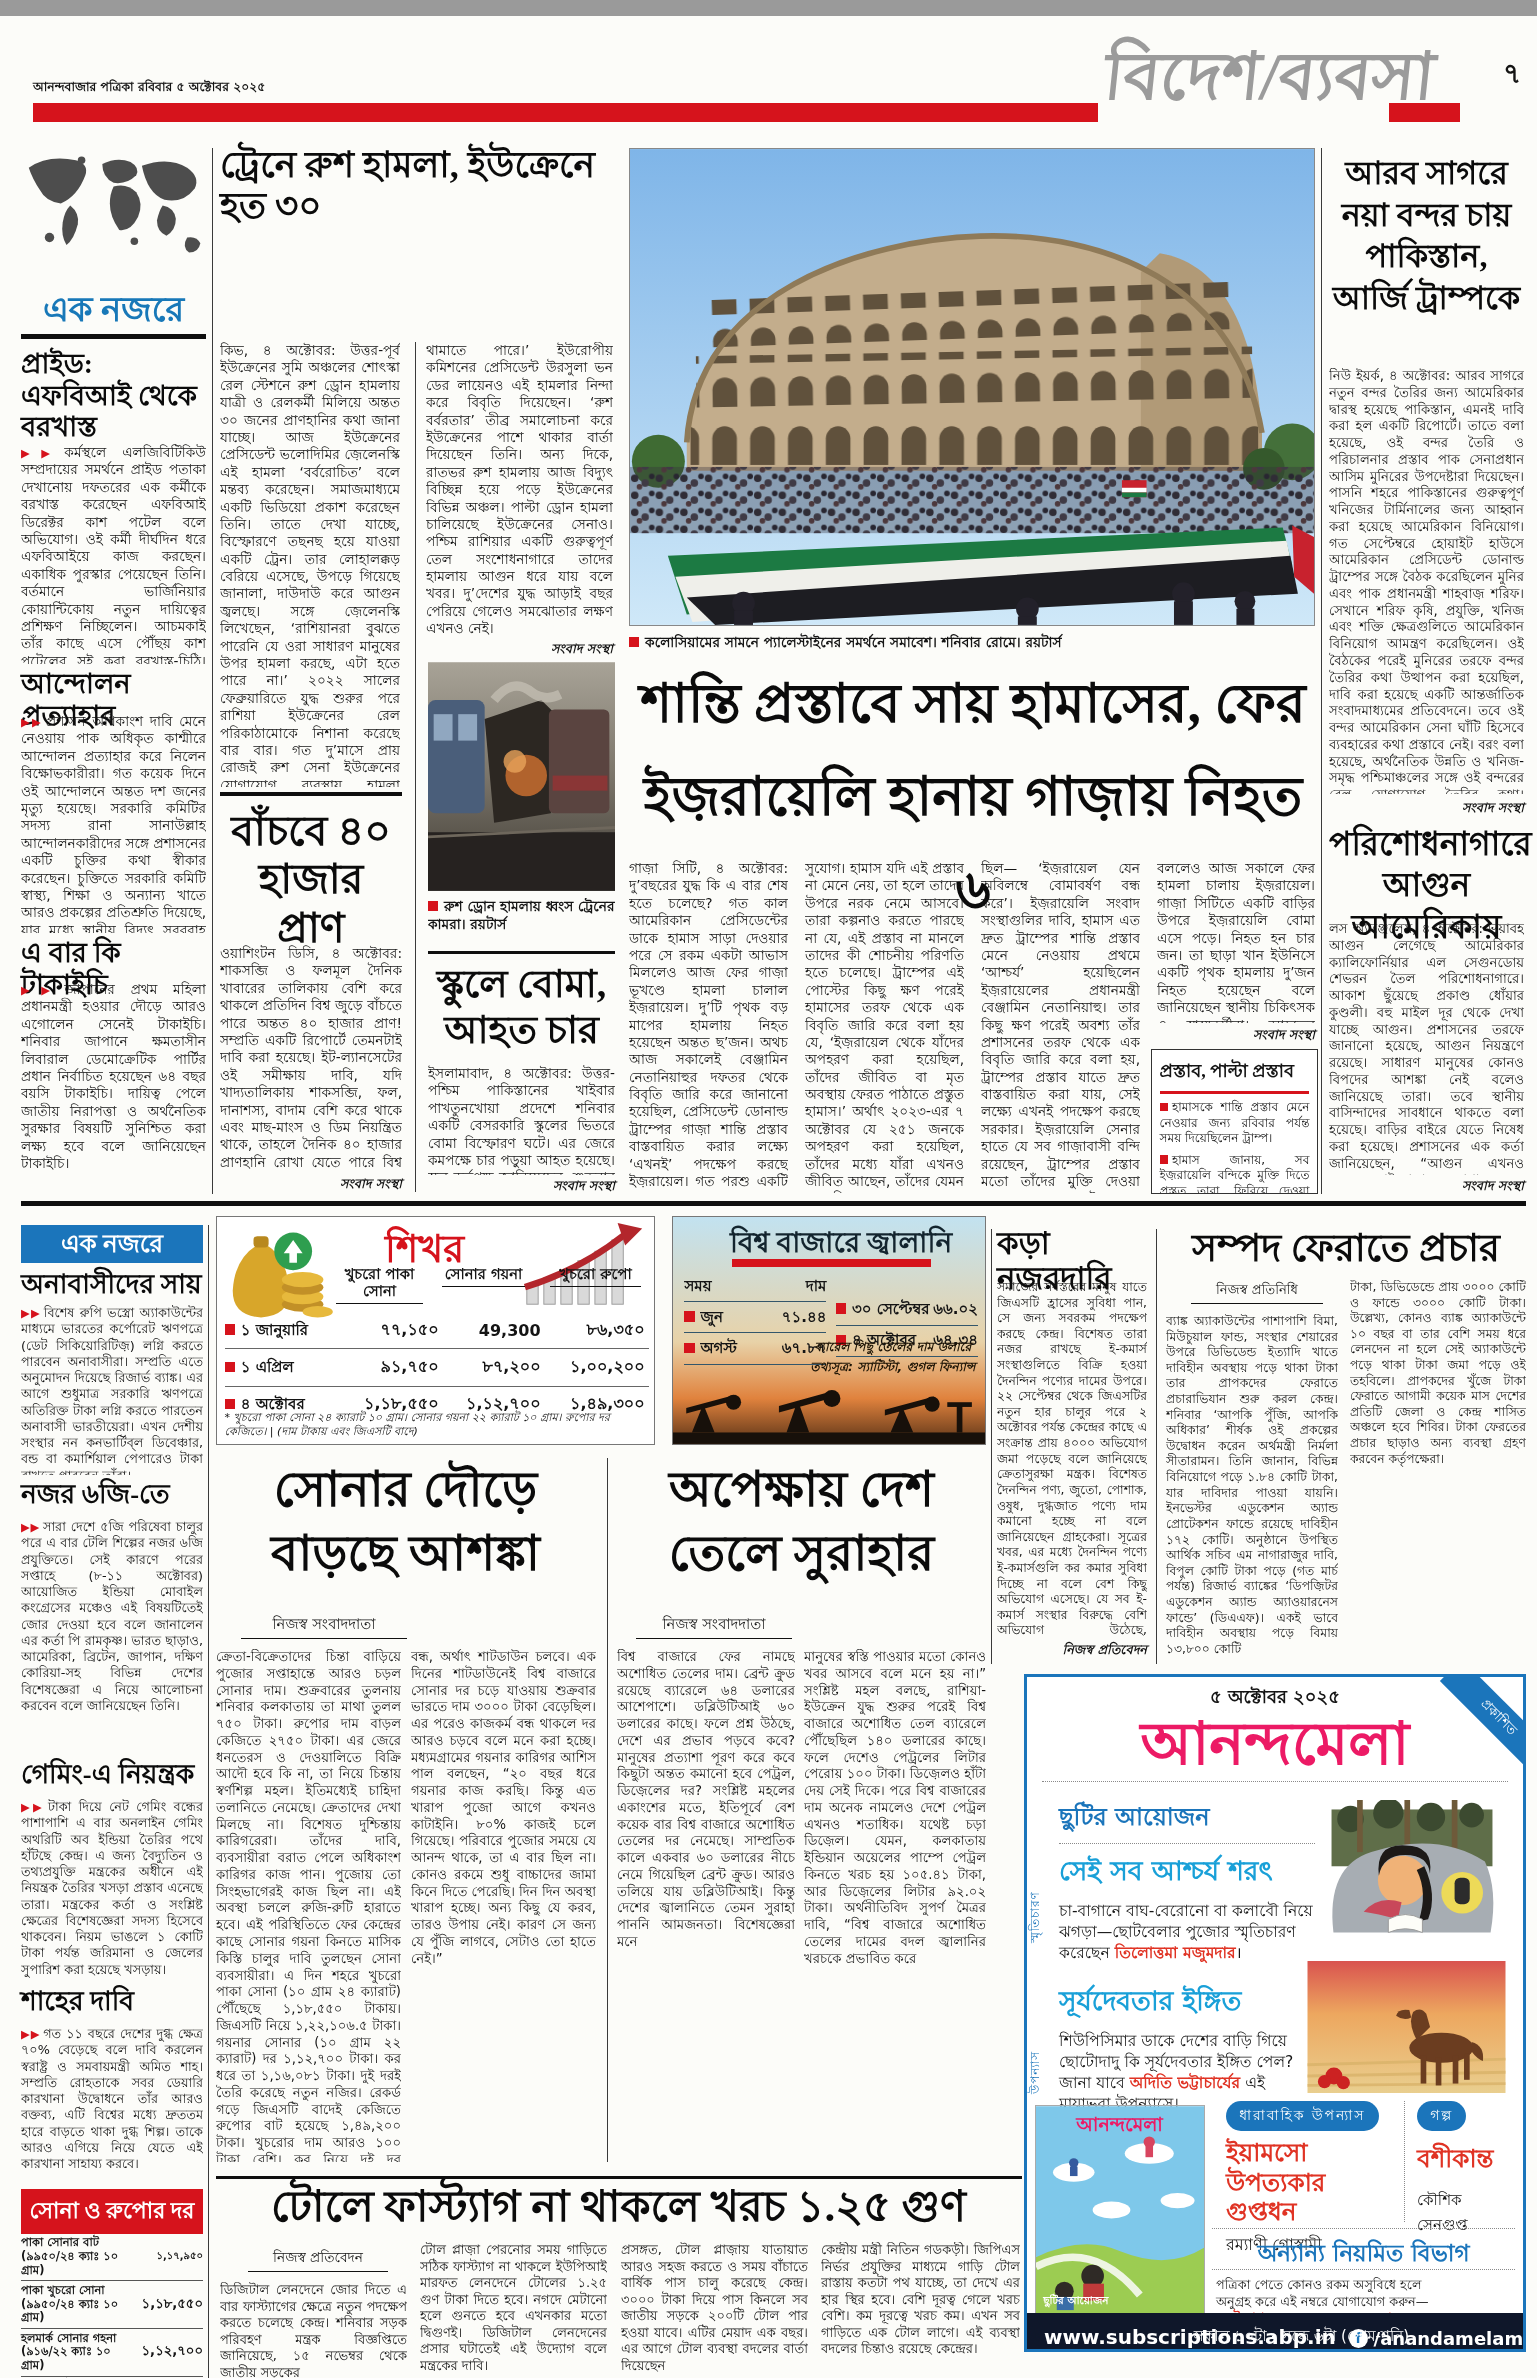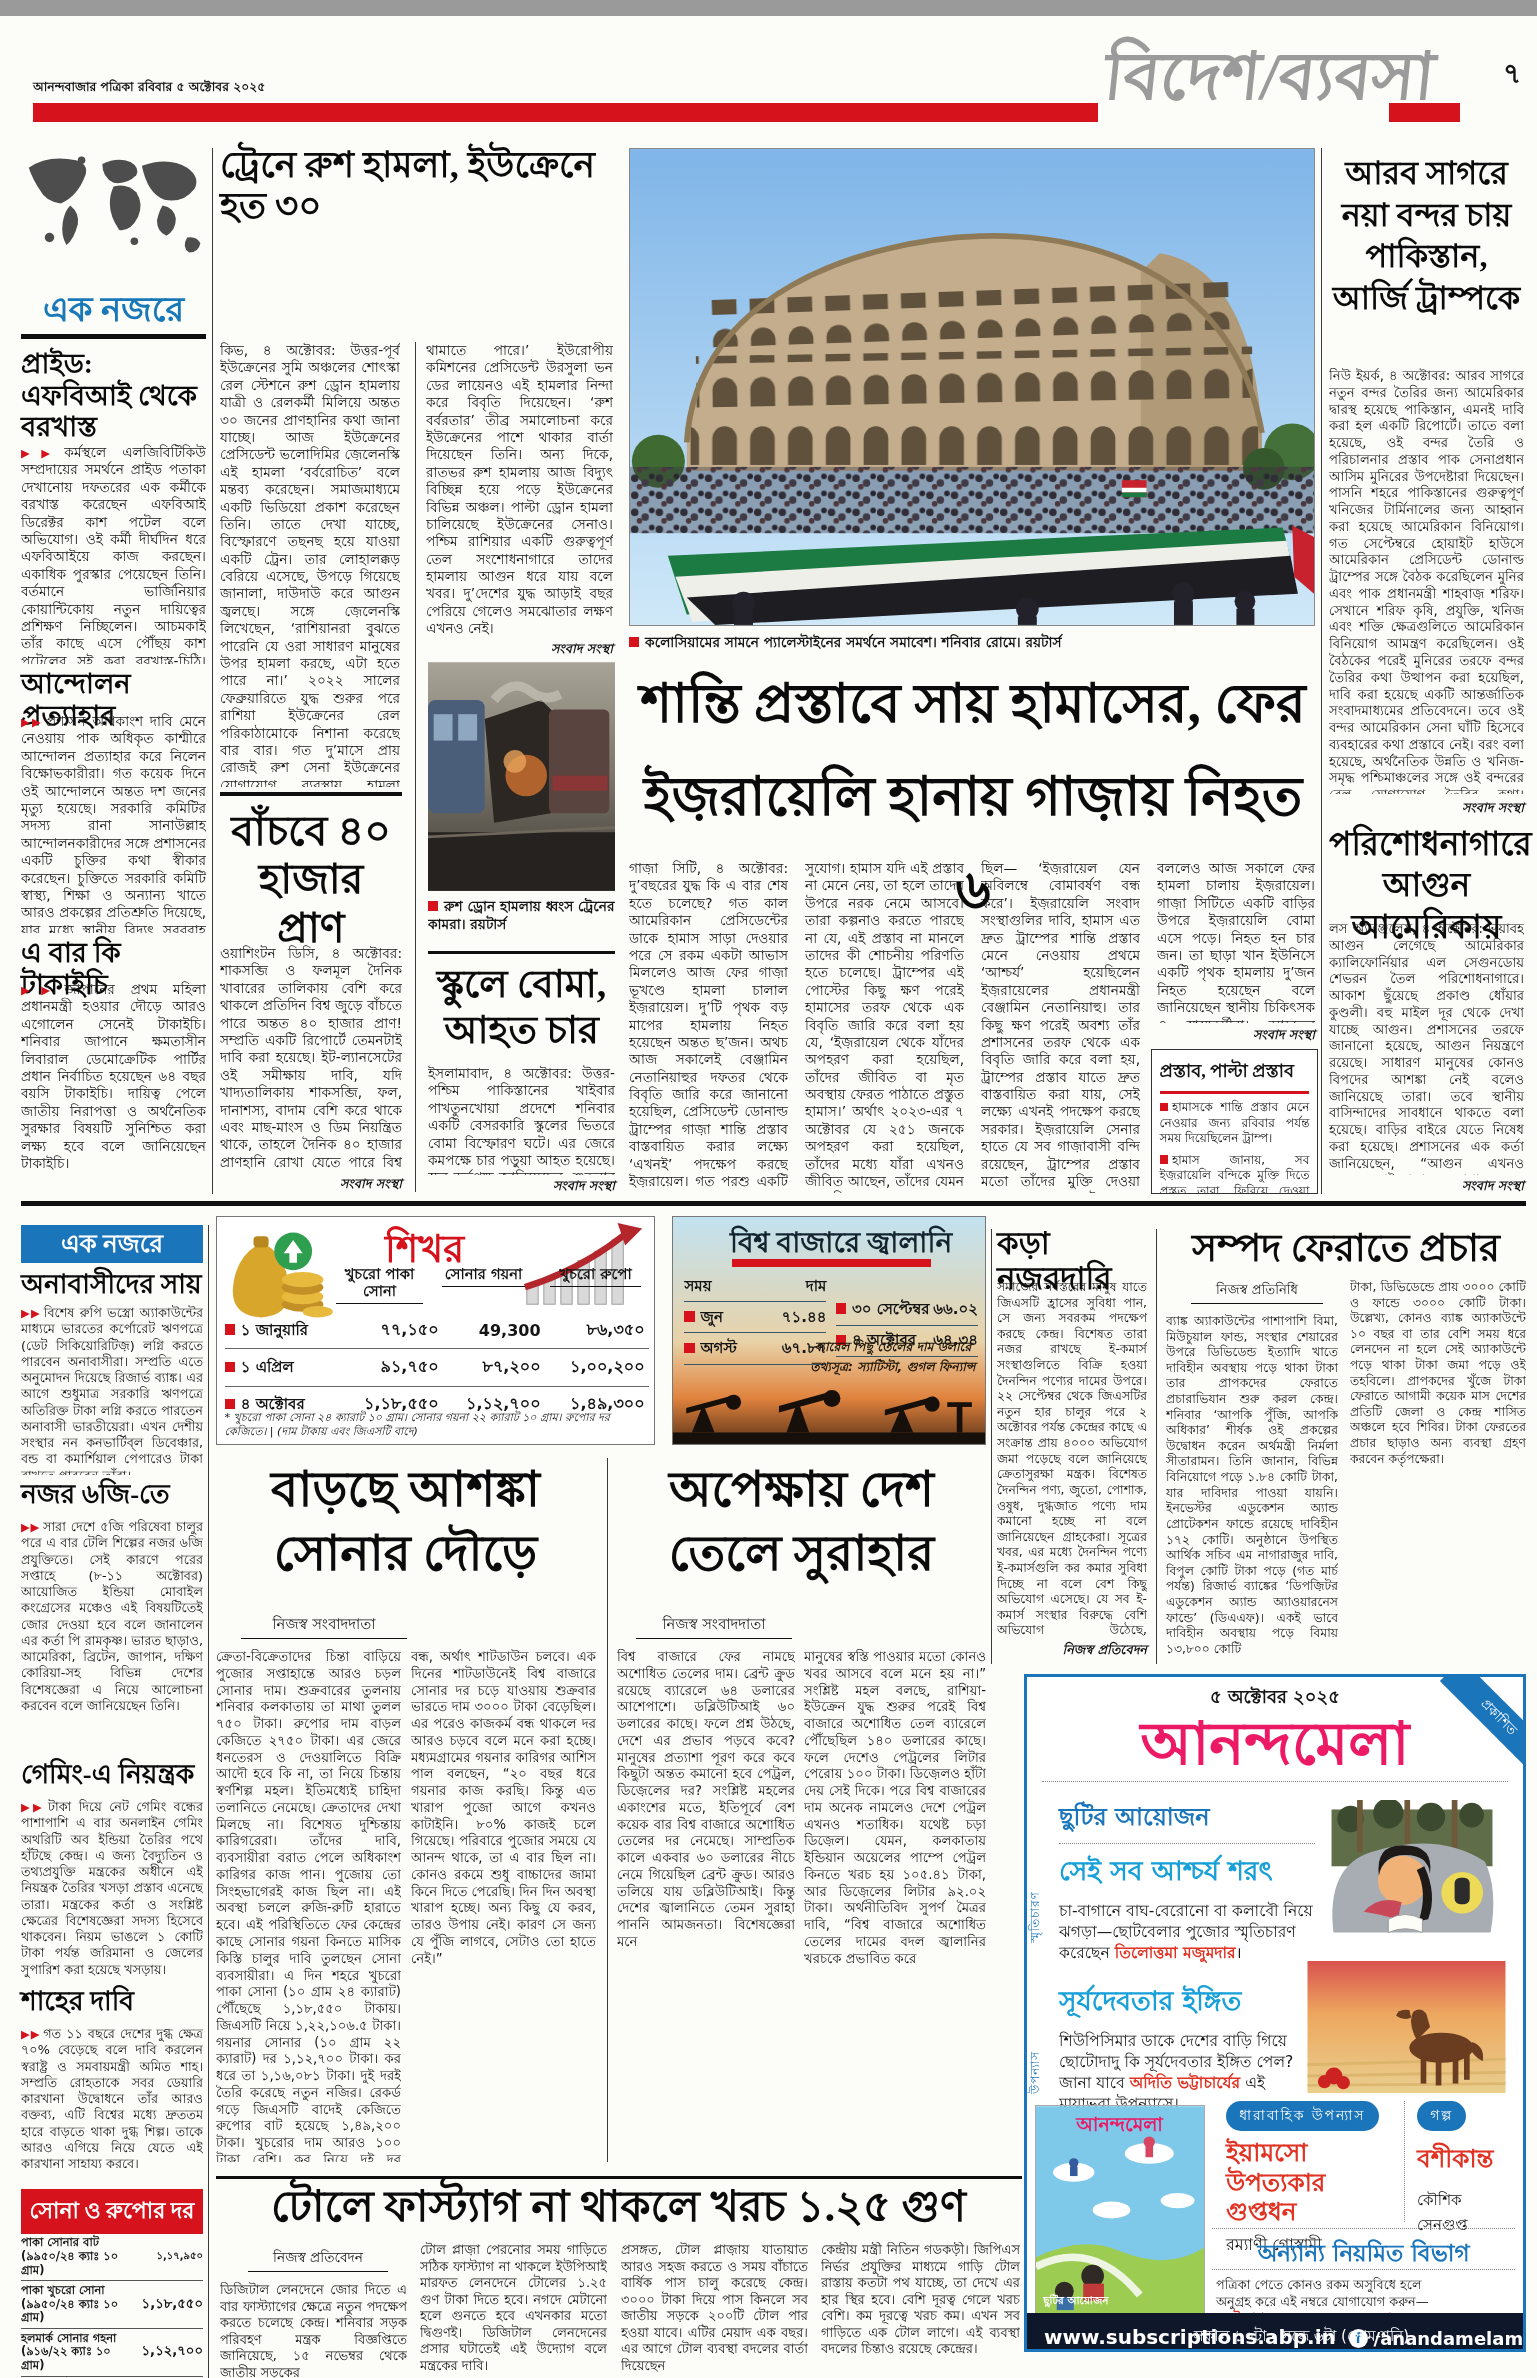--- a/index.html
+++ b/index.html
@@ -321,22 +321,22 @@
           <circle cx="168" cy="32" r="9"></circle>
         <path d="M230,68 L242,40 L254,68 Z M224,44 L276,30 L276,36 L224,50 Z"></path>
           <circle cx="274" cy="38" r="8"></circle>
         <rect x="300" y="40" width="6" height="28"></rect>
           <rect x="290" y="36" width="26" height="5"></rect>
       </g>
     </svg>
   </div>
 
   <div class="abs hl ctr" style="left:216px;top:1442px;width:379px;font-size:49px;line-height:1.3">
+    <div>সোনার দৌড়ে</div>
     <div>বাড়ছে আশঙ্কা</div>
-    <div>সোনার দৌড়ে</div>
   </div>
   <div class="abs byline" style="left:241px;top:1596px;width:166px">নিজস্ব সংবাদদাতা</div>
   <div class="abs body" style="left:216px;top:1633px;width:185px;height:513px;font-size:13.2px">ক্রেতা-বিক্রেতাদের চিন্তা বাড়িয়ে পুজোর সপ্তাহান্তে আরও চড়ল সোনার দাম। শুক্রবারের তুলনায় শনিবার কলকাতায় তা মাথা তুলল ৭৫০ টাকা। রুপোর দাম বাড়ল কেজিতে ২৭৫০ টাকা। এর জেরে ধনতেরস ও দেওয়ালিতে বিক্রি আদৌ হবে কি না, তা নিয়ে চিন্তায় স্বর্ণশিল্প মহল। ইতিমধ্যেই চাহিদা তলানিতে নেমেছে। ক্রেতাদের দেখা মিলছে না। বিশেষত দুশ্চিন্তায় কারিগরেরা। তাঁদের দাবি, ব্যবসায়ীরা বরাত পেলে অধিকাংশ কারিগর কাজ পান। পুজোয় তো সিংহভাগেরই কাজ ছিল না। এই অবস্থা চললে রুজি-রুটি হারাতে হবে। এই পরিস্থিতিতে ফের কেন্দ্রের কাছে সোনার গয়না কিনতে মাসিক কিস্তি চালুর দাবি তুলছেন সোনা ব্যবসায়ীরা। এ দিন শহরে খুচরো পাকা সোনা (১০ গ্রাম ২৪ ক্যারাট) পৌঁছেছে ১,১৮,৫৫০ টাকায়। জিএসটি নিয়ে ১,২২,১০৬.৫ টাকা। গয়নার সোনার (১০ গ্রাম ২২ ক্যারাট) দর ১,১২,৭০০ টাকা। কর ধরে তা ১,১৬,০৮১ টাকা। দুই দরই তৈরি করেছে নতুন নজির। রেকর্ড গড়ে জিএসটি বাদেই কেজিতে রুপোর বাট হয়েছে ১,৪৯,২০০ টাকা। খুচরোর দাম আরও ১০০ টাকা বেশি। কর নিয়ে দুই দর পৌঁছেছে যথাক্রমে ১,৫৩,৬৭৬ এবং ১,৫৩,৭৭৯ টাকায়। আমেরিকায় বাজেট পাশ নিয়ে ট্রাম্প প্রশাসন ও বিরোধীদের রফা হয়নি শুক্রবারও। ফলে অন্তত শনি ও রবিবার সেখানে সরকারি কাজকর্ম</div>
   <div class="abs body" style="left:411px;top:1633px;width:185px;height:513px;font-size:13.2px">বন্ধ, অর্থাৎ শাটডাউন চলবে। এক দিনের শাটডাউনেই বিশ্ব বাজারে সোনার দর চড়ে যাওয়ায় শুক্রবার ভারতে দাম ৩০০০ টাকা বেড়েছিল। এর পরেও কাজকর্ম বন্ধ থাকলে দর আরও চড়বে বলে মনে করা হচ্ছে। মধ্যমগ্রামের গয়নার কারিগর আশিস পাল বলছেন, “২০ বছর ধরে গয়নার কাজ করছি। কিন্তু এত খারাপ পুজো আগে কখনও কাটাইনি। ৮০% কাজই চলে গিয়েছে। পরিবারে পুজোর সময়ে যে আনন্দ থাকে, তা এ বার ছিল না। কোনও রকমে শুধু বাচ্চাদের জামা কিনে দিতে পেরেছি। দিন দিন অবস্থা খারাপ হচ্ছে। অন্য কিছু যে করব, তারও উপায় নেই। কারণ সে জন্য যে পুঁজি লাগবে, সেটাও তো হাতে নেই।”</div>
 
   <div class="abs vr" style="left:607px;top:1442px;height:704px"></div>
 
   <div class="abs hl ctr" style="left:617px;top:1442px;width:369px;font-size:49px;line-height:1.3">
     <div>অপেক্ষায় দেশ</div>
     <div>তেলে সুরাহার</div>

